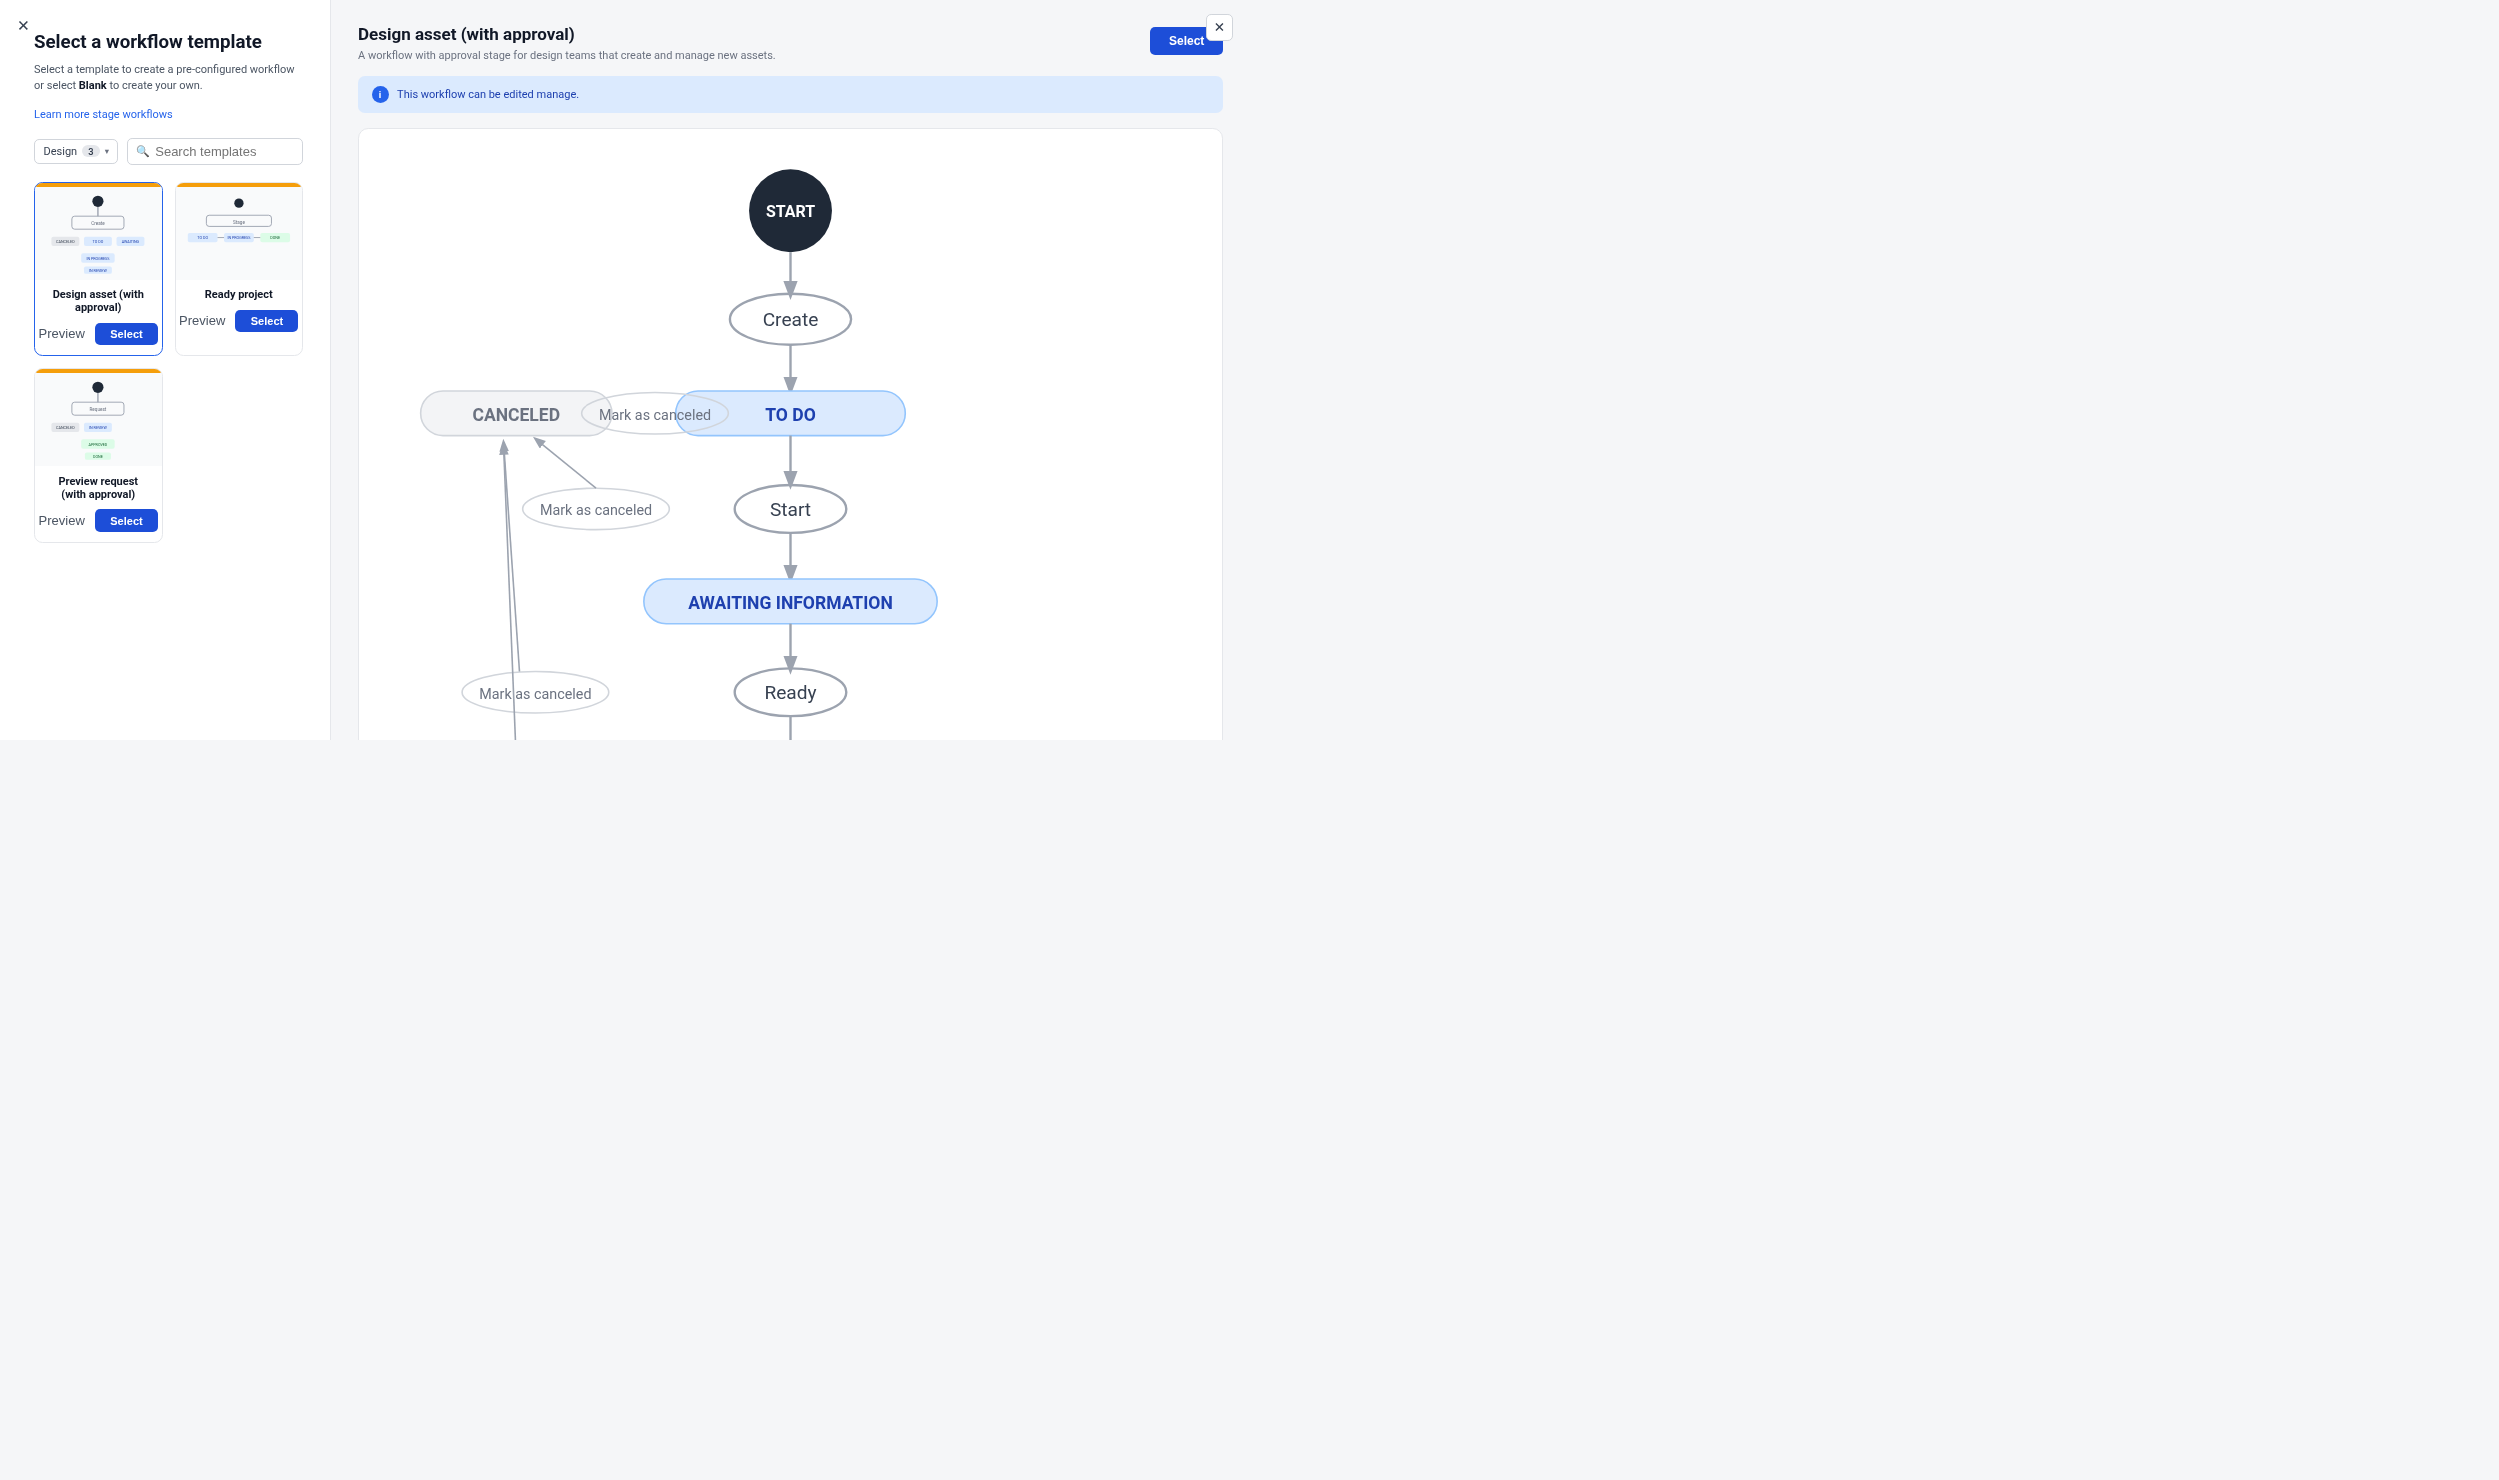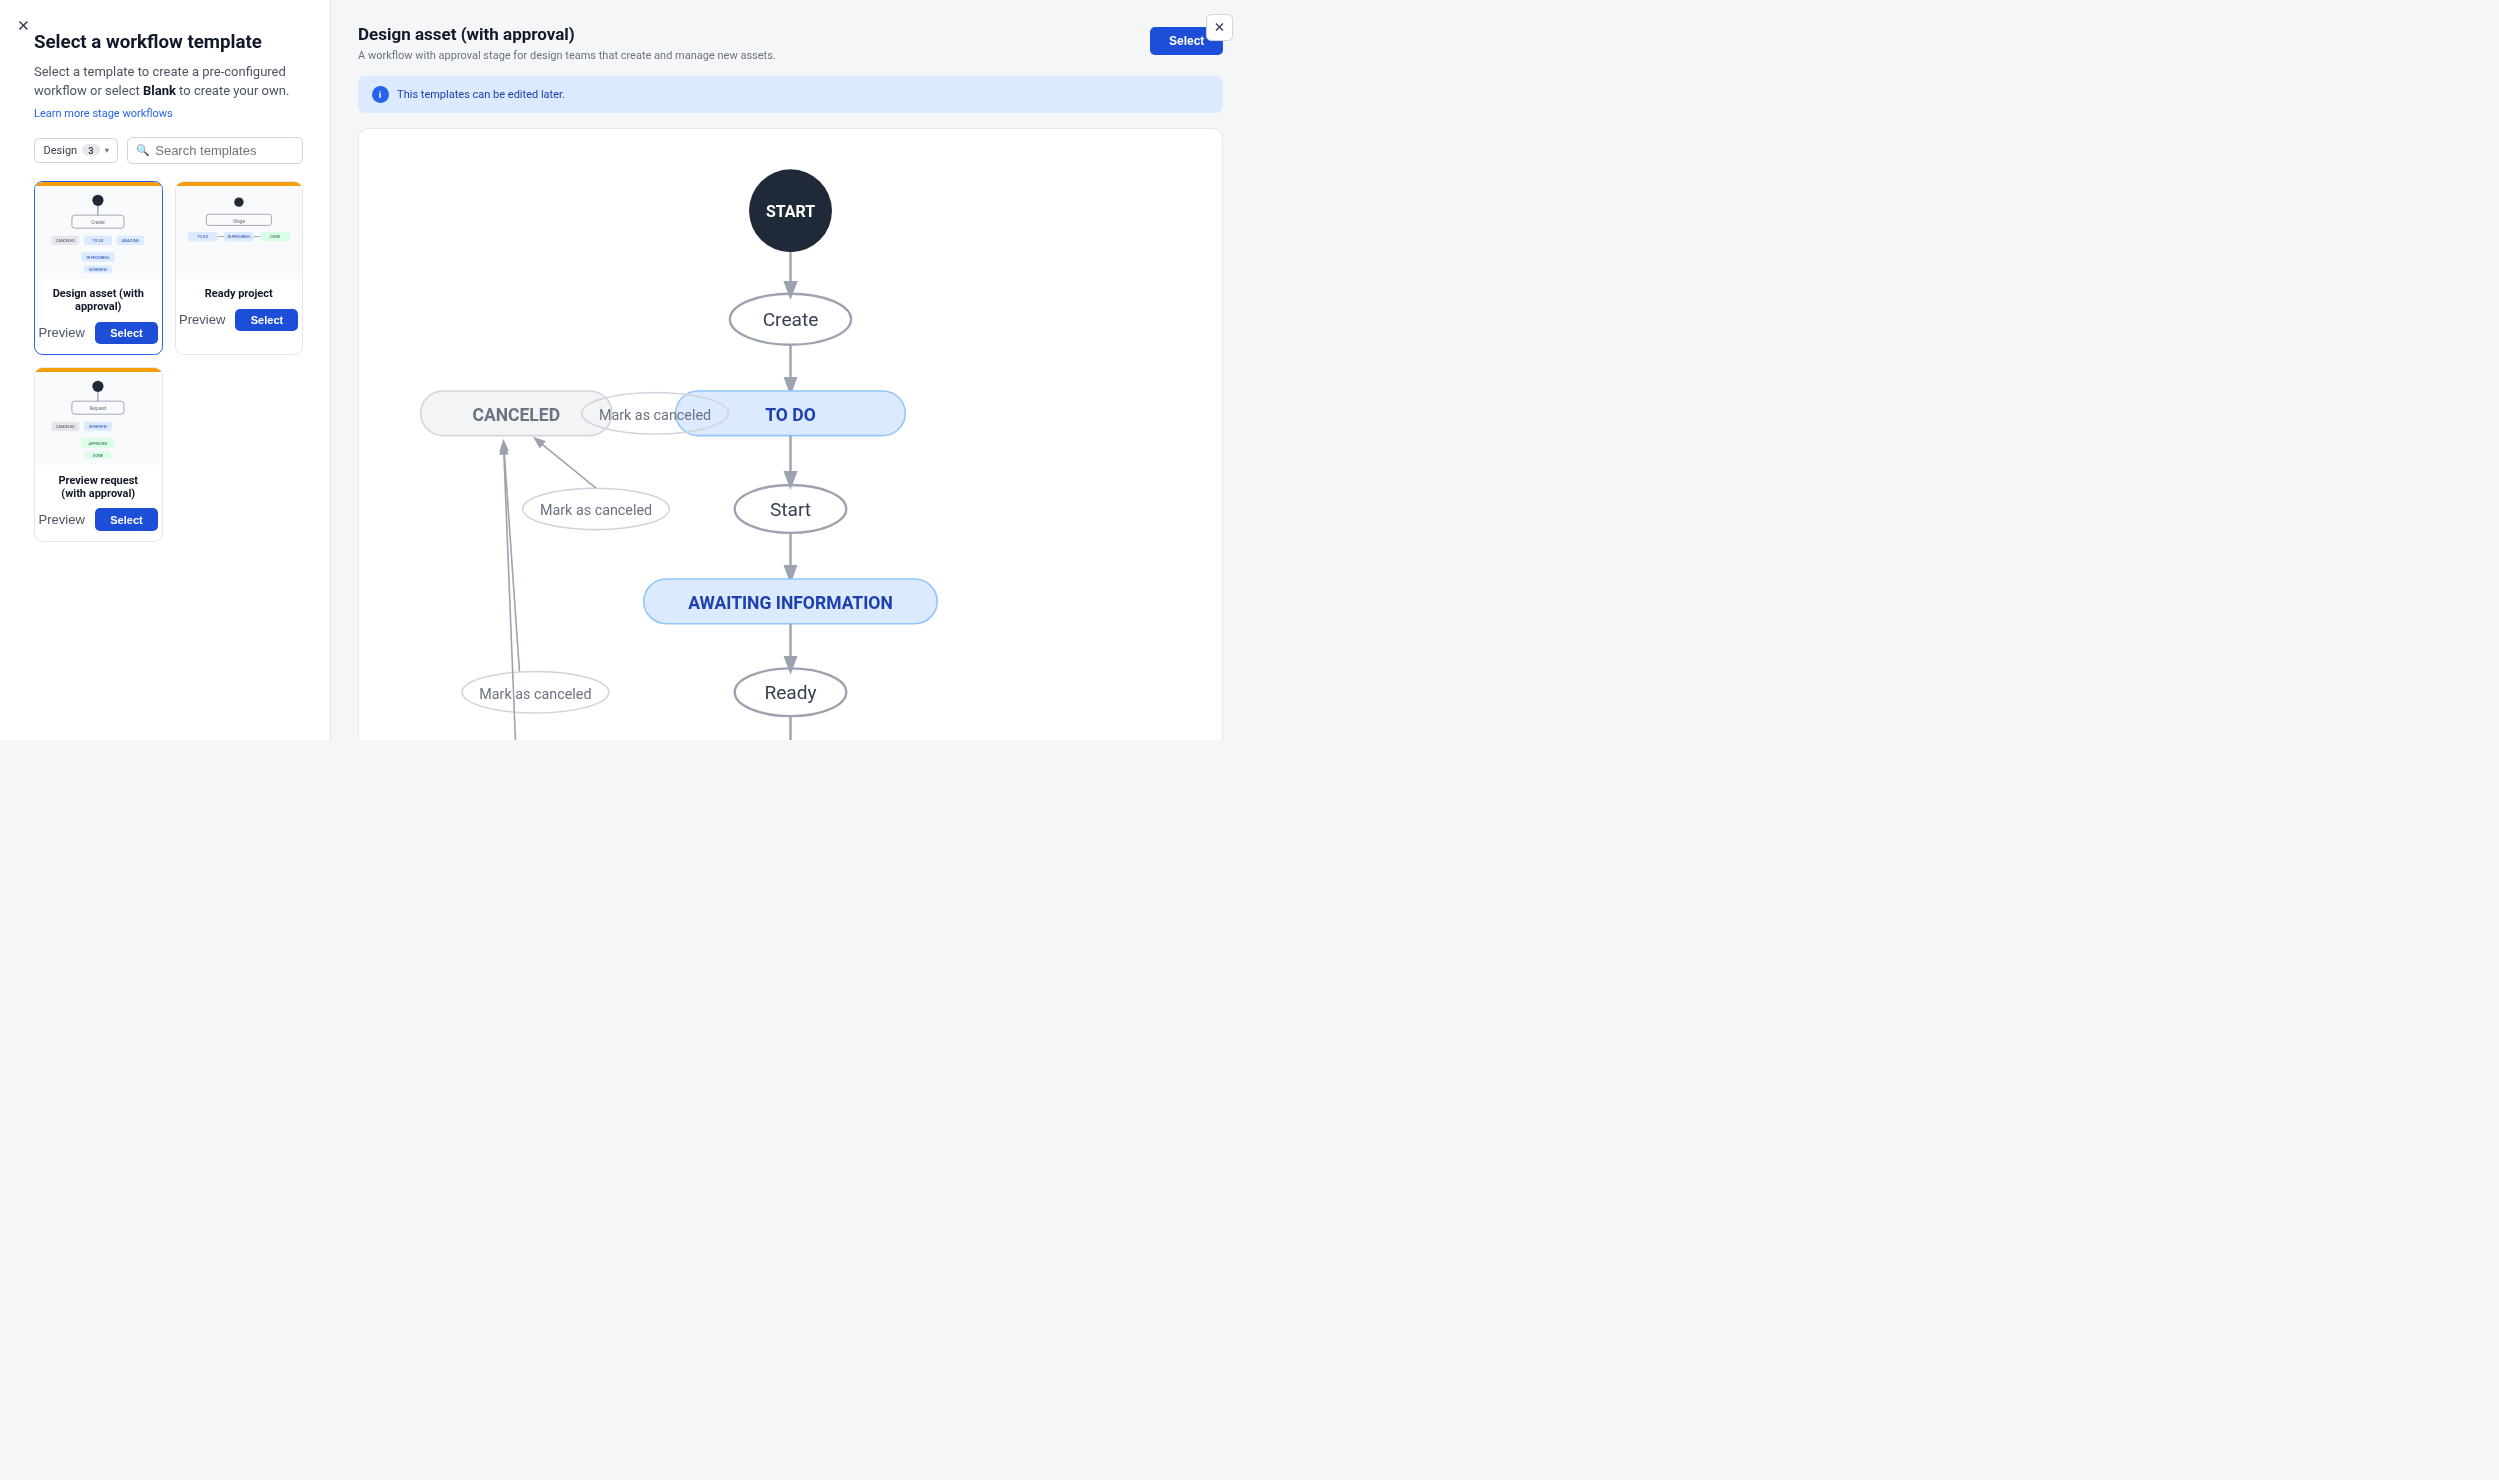--- a/index.html
+++ b/index.html
@@ -37,24 +37,24 @@
       padding: 3.4px;
     }
     .panel-title {
       font-size: 18.7px;
       font-weight: 700;
       color: #111827;
       margin-bottom: 8.5px;
       margin-top: 4px;
     }
     .panel-subtitle {
-      font-size: 13px;
+      font-size: 11px;
       color: #4b5563;
       line-height: 1.5;
-      margin-bottom: 6px;
+      margin-bottom: 13px;
     }
     .panel-subtitle strong { font-weight: 700; color: #111827; }
     .learn-link {
       font-size: 11px;
       color: #2563eb;
       text-decoration: none;
       display: block;
       margin-bottom: 17px;
     }
     .filters-row {
@@ -388,21 +388,21 @@
     <div class="right-header">
       <div>
         <div class="right-title">Design asset (with approval)</div>
         <div class="right-subtitle">A workflow with approval stage for design teams that create and manage new assets.</div>
       </div>
       <button class="right-select-btn">Select</button>
     </div>
 
     <div class="info-banner">
       <div class="info-icon">i</div>
-      <span>This templates can be edited later.</span>
+      <span>This workflow can be edited manage.</span>
     </div>
 
     <div class="workflow-preview-box">
 
       <svg class="flow-svg" viewBox="0 0 520 580" xmlns="http://www.w3.org/2000/svg">
         <defs>
           <marker id="arrow" markerWidth="8" markerHeight="8" refX="6" refY="3" orient="auto">
             <path d="M0,0 L0,6 L8,3 z" fill="#9ca3af"></path>
           </marker>
         </defs>

